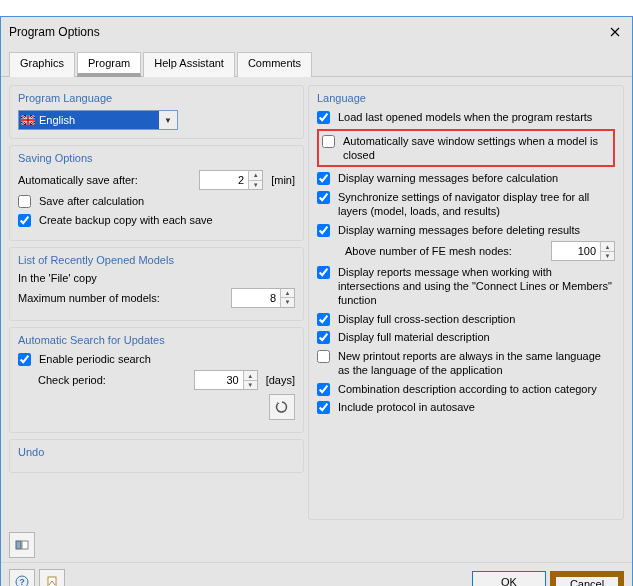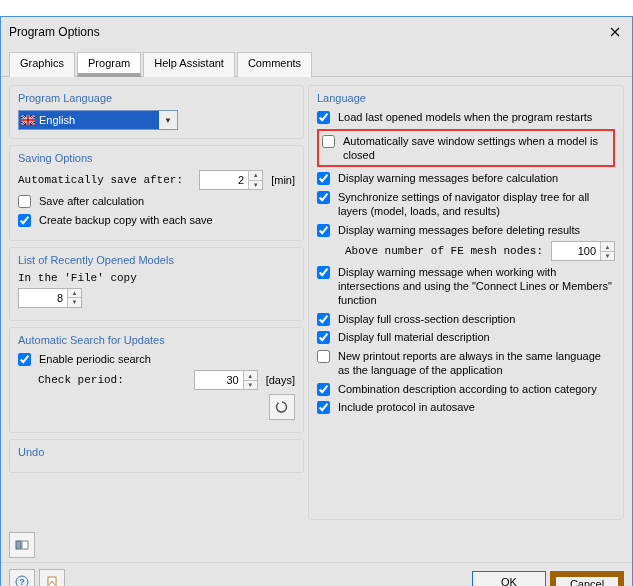--- a/index.html
+++ b/index.html
@@ -83,21 +83,21 @@
     margin-bottom: 6px;
   }
   .row {
     display: flex;
     align-items: center;
     gap: 4px;
     margin-bottom: 4px;
   }
   .row.indent1 { padding-left: 20px; }
   .row.indent2 { padding-left: 28px; }
-  .label { flex: 1; font-family: Liberation Mono, monospace; }
+  .label { flex: 1; }
   .unit { margin-left: 4px; }
   input[type=checkbox] {
     margin: 0 4px 0 0;
     position: relative;
     top: 1px;
   }
   .checkline {
     display: flex;
     align-items: flex-start;
     gap: 4px;
@@ -275,20 +275,21 @@
           <span class="ctext">Create backup copy with each save</span>
         </div>
       </div>
 
       <div class="group">
         <div class="group-title">List of Recently Opened Models</div>
         <div class="row">
           <span class="label">In the 'File' copy</span>
         </div>
         <div class="row">
+          <span class="label">Maximum number of models:</span>
           <span class="spinner">
             <input style="width: 40px;" value="8">
             <span class="btns">
                 <div>▲</div>
                 <div>▼</div>
               </span>
           </span>
         </div>
       </div>
 
@@ -360,21 +361,21 @@
             <input style="width: 40px;" value="100">
             <span class="btns">
                 <div>▲</div>
                 <div>▼</div>
               </span>
           </span>
         </div>
 
         <div class="checkline">
           <input type="checkbox" checked="" style="">
-          <span class="ctext">Display warning message when working with intersections and using the "Connect Lines or Members" function</span>
+          <span class="ctext">Display reports message when working with intersections and using the "Connect Lines or Members" function</span>
         </div>
 
         <div class="checkline">
           <input type="checkbox" checked="" style="">
           <span class="ctext">Display full cross-section description</span>
         </div>
 
         <div class="checkline">
           <input type="checkbox" checked="" style="">
           <span class="ctext">Display full material description</span>

